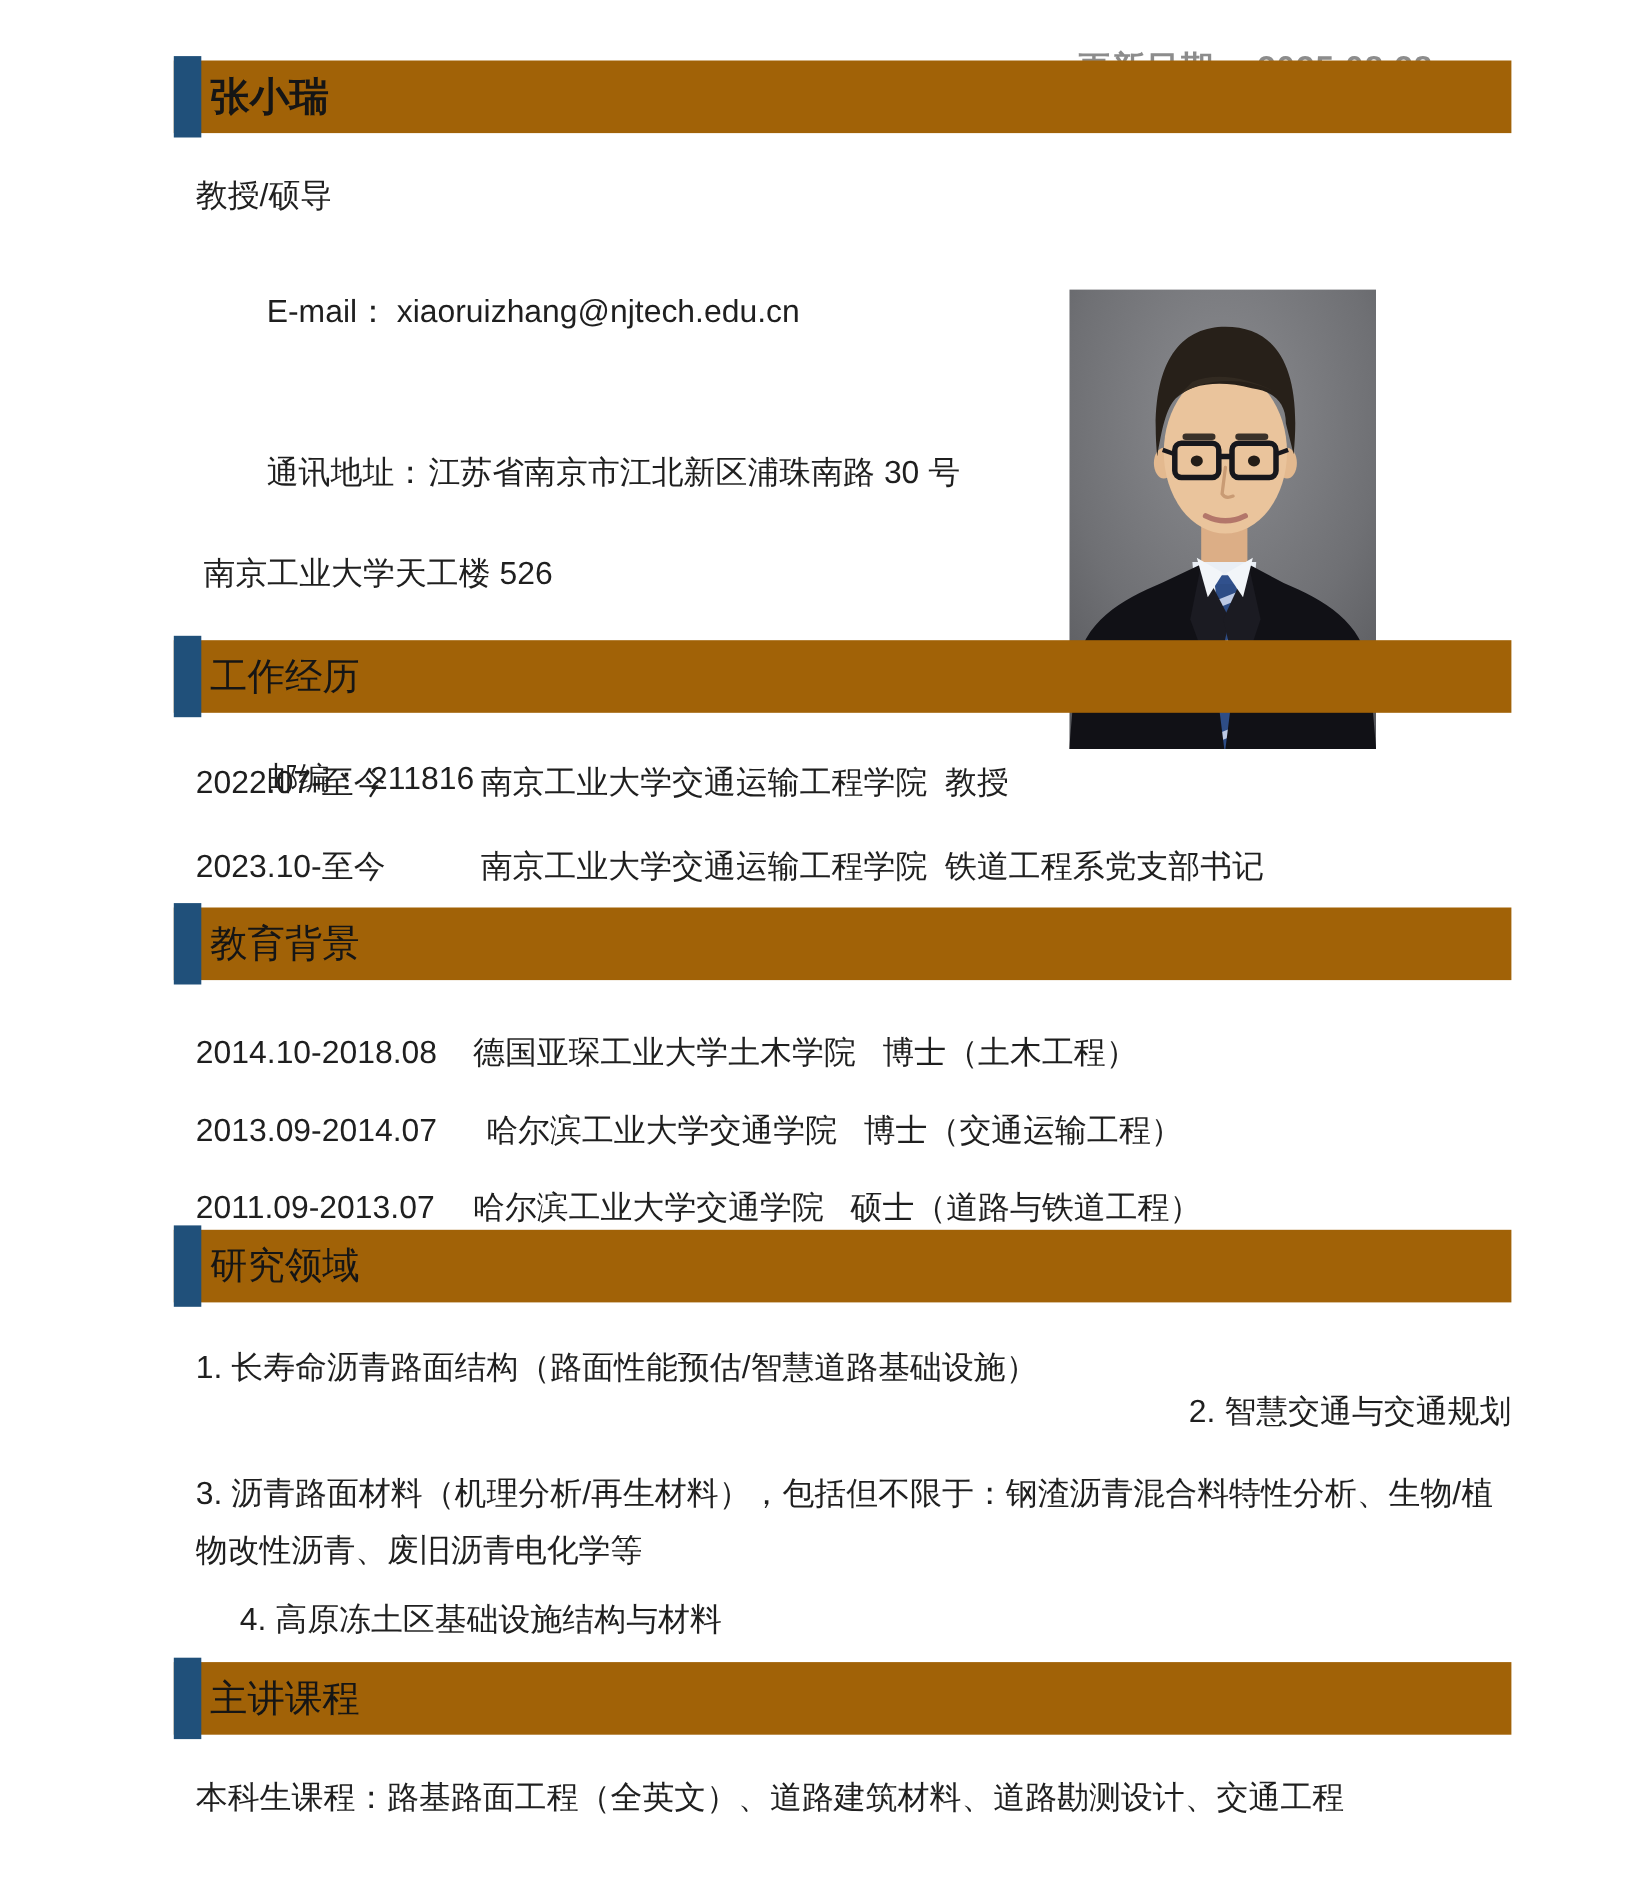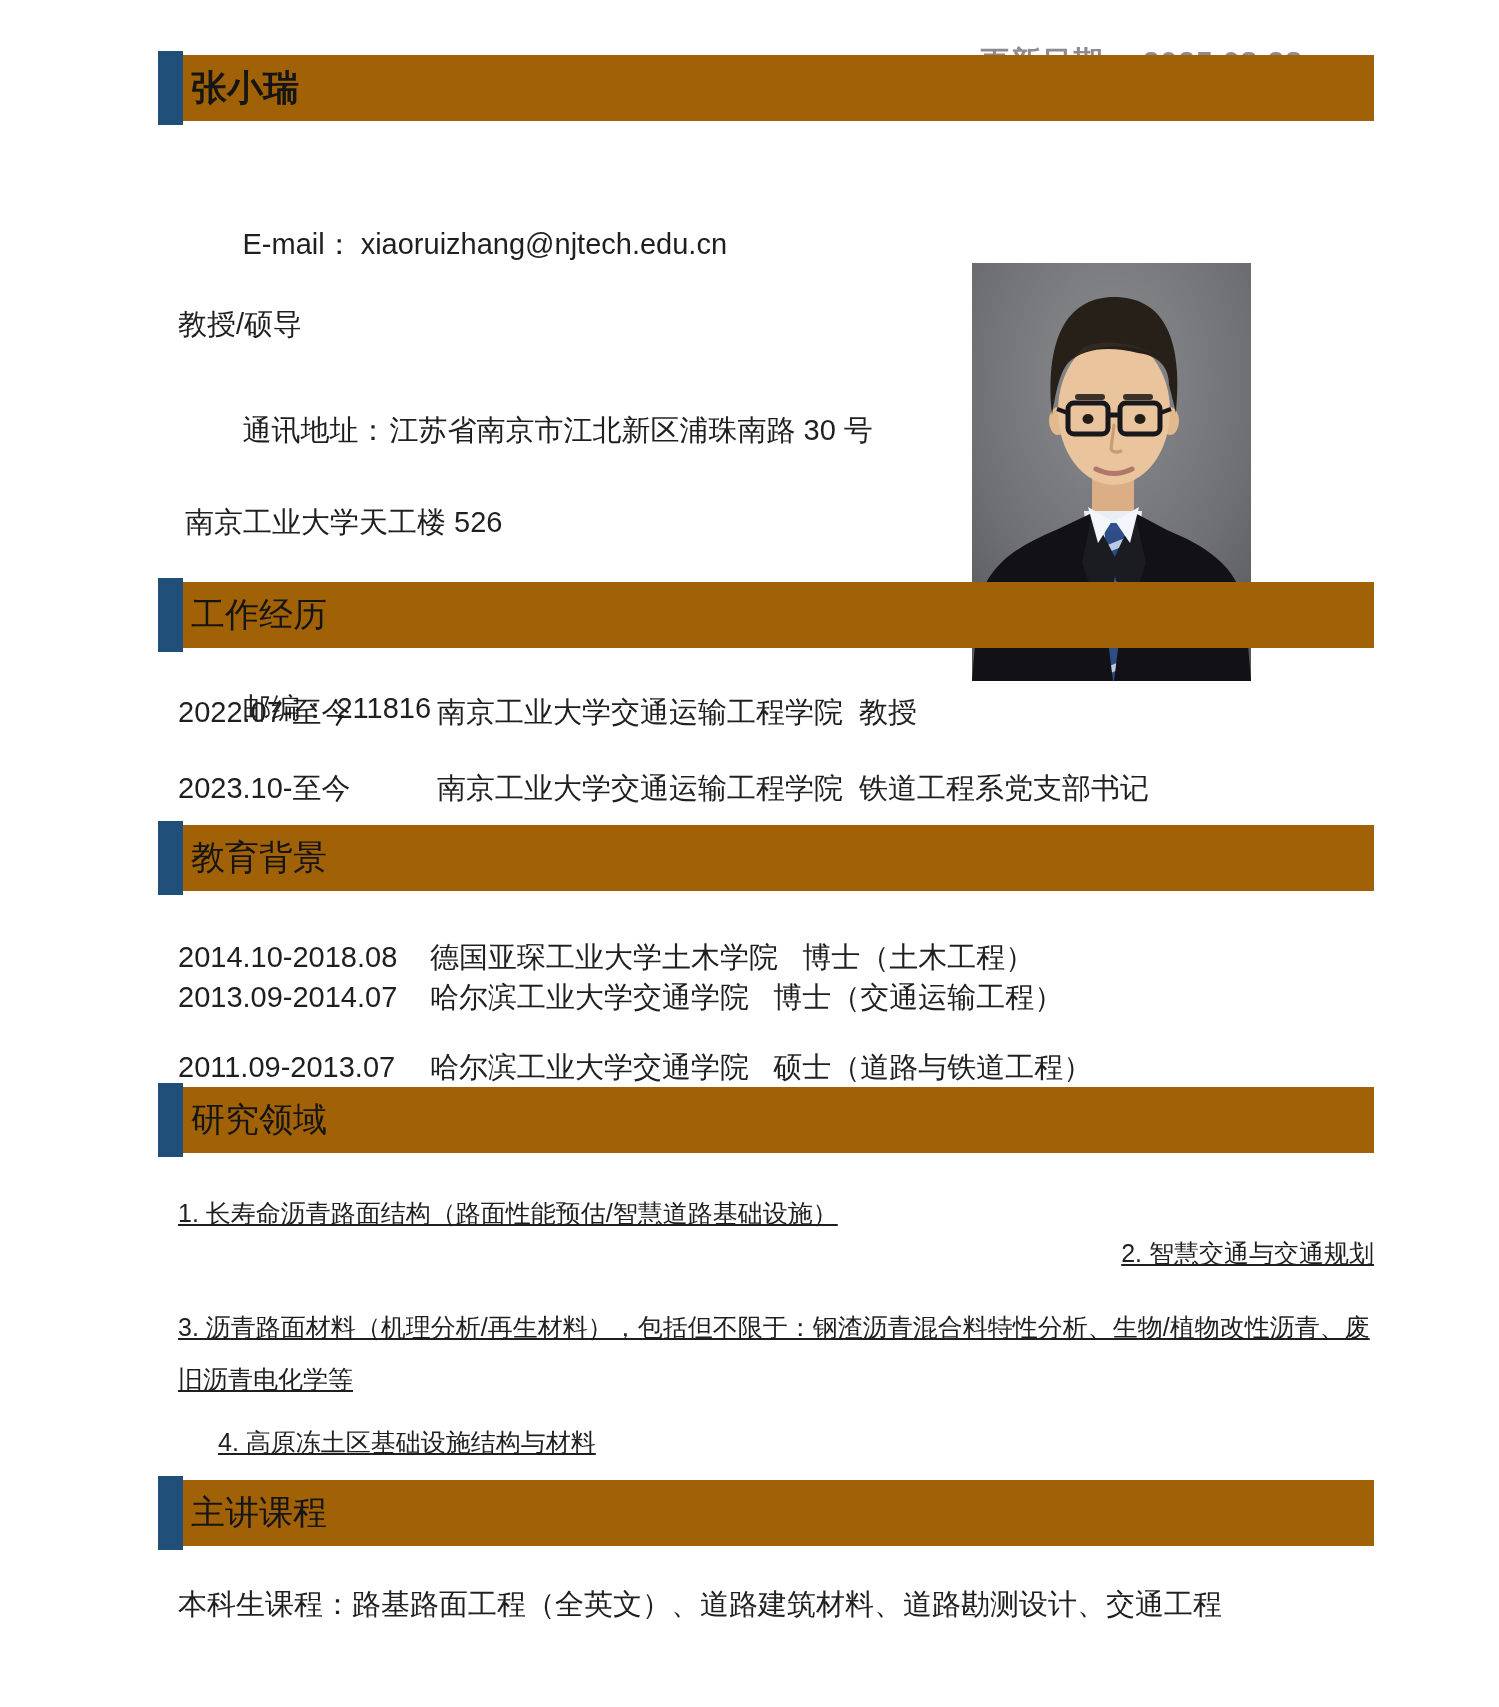--- a/index.html
+++ b/index.html
@@ -59,29 +59,29 @@
     font-size:29px;line-height:40px;
     white-space:pre-wrap;
   }
   .entry .period{flex:none;width:259px;}
   .entry.edu .period{width:252px;}
   .entry .detail{flex:1;}
 
   .work-list .entry:nth-child(1){margin-top:44px;}
   .work-list .entry:nth-child(2){margin-top:36px;}
   .edu-list .entry:nth-child(1){margin-top:46px;}
-  .edu-list .entry:nth-child(2){}
+  .edu-list .entry:nth-child(2){margin-top:31px;gap:12px;}
   .edu-list .entry:nth-child(3){margin-top:30px;}
 
   .bar-work{margin-top:17px;}
   .bar-edu{margin-top:17px;}
   .bar-research{}
   .bar-courses{margin-top:18px;}
 
-  .research-list{font-size:25px;text-decoration:underline;}
+  .research-list{font-size:29px;}
   .research-item{line-height:52px;white-space:pre-wrap;}
   .research-list .research-item:nth-child(1){margin-top:40px;line-height:40px;}
   .research-list .research-item:nth-child(2){line-height:40px;text-align:right;}
   .research-list .research-item:nth-child(3){margin-top:28px;}
   .research-list .research-item:nth-child(4){margin-top:17px;line-height:40px;margin-left:40px;}
 
   .course-line{
     margin-top:38px;
     font-size:29px;line-height:40px;white-space:pre-wrap;
   }
@@ -95,24 +95,24 @@
     <span>更新日期：</span><span class="val">2025.08.28</span>
   </div>
 
   <div class="section-bar name-bar">
     <span class="accent"></span>
     <span class="bar-title">张小瑞</span>
   </div>
 
   <div class="intro">
     <div class="inner contact">
+      <div class="row">教授/硕导</div>
       <div class="row gap">
         <span class="label">E-mail：</span><span class="value">xiaoruizhang@njtech.edu.cn</span>
       </div>
-      <div class="row">教授/硕导</div>
       <div class="row gap">
         <span class="label">通讯地址：</span><span class="value tight">江苏省南京市江北新区浦珠南路 30 号</span>
         <div class="addr2">南京工业大学天工楼 526</div>
       </div>
       <div class="row gap">
         <span class="label">邮编：</span><span class="value">211816</span>
       </div>
     </div>
 
     <div class="photo">

